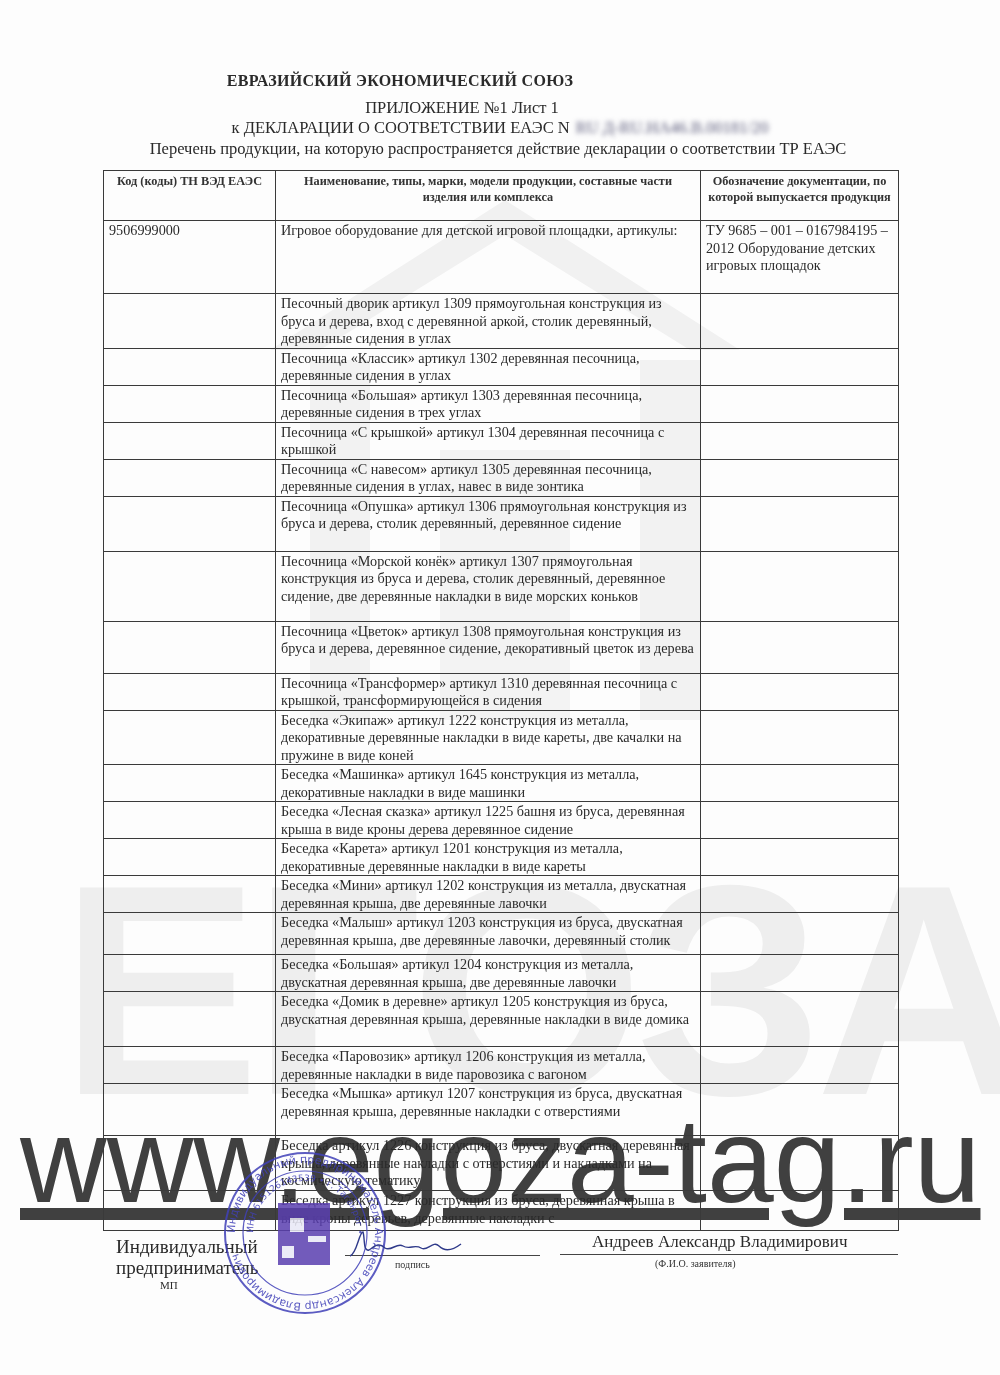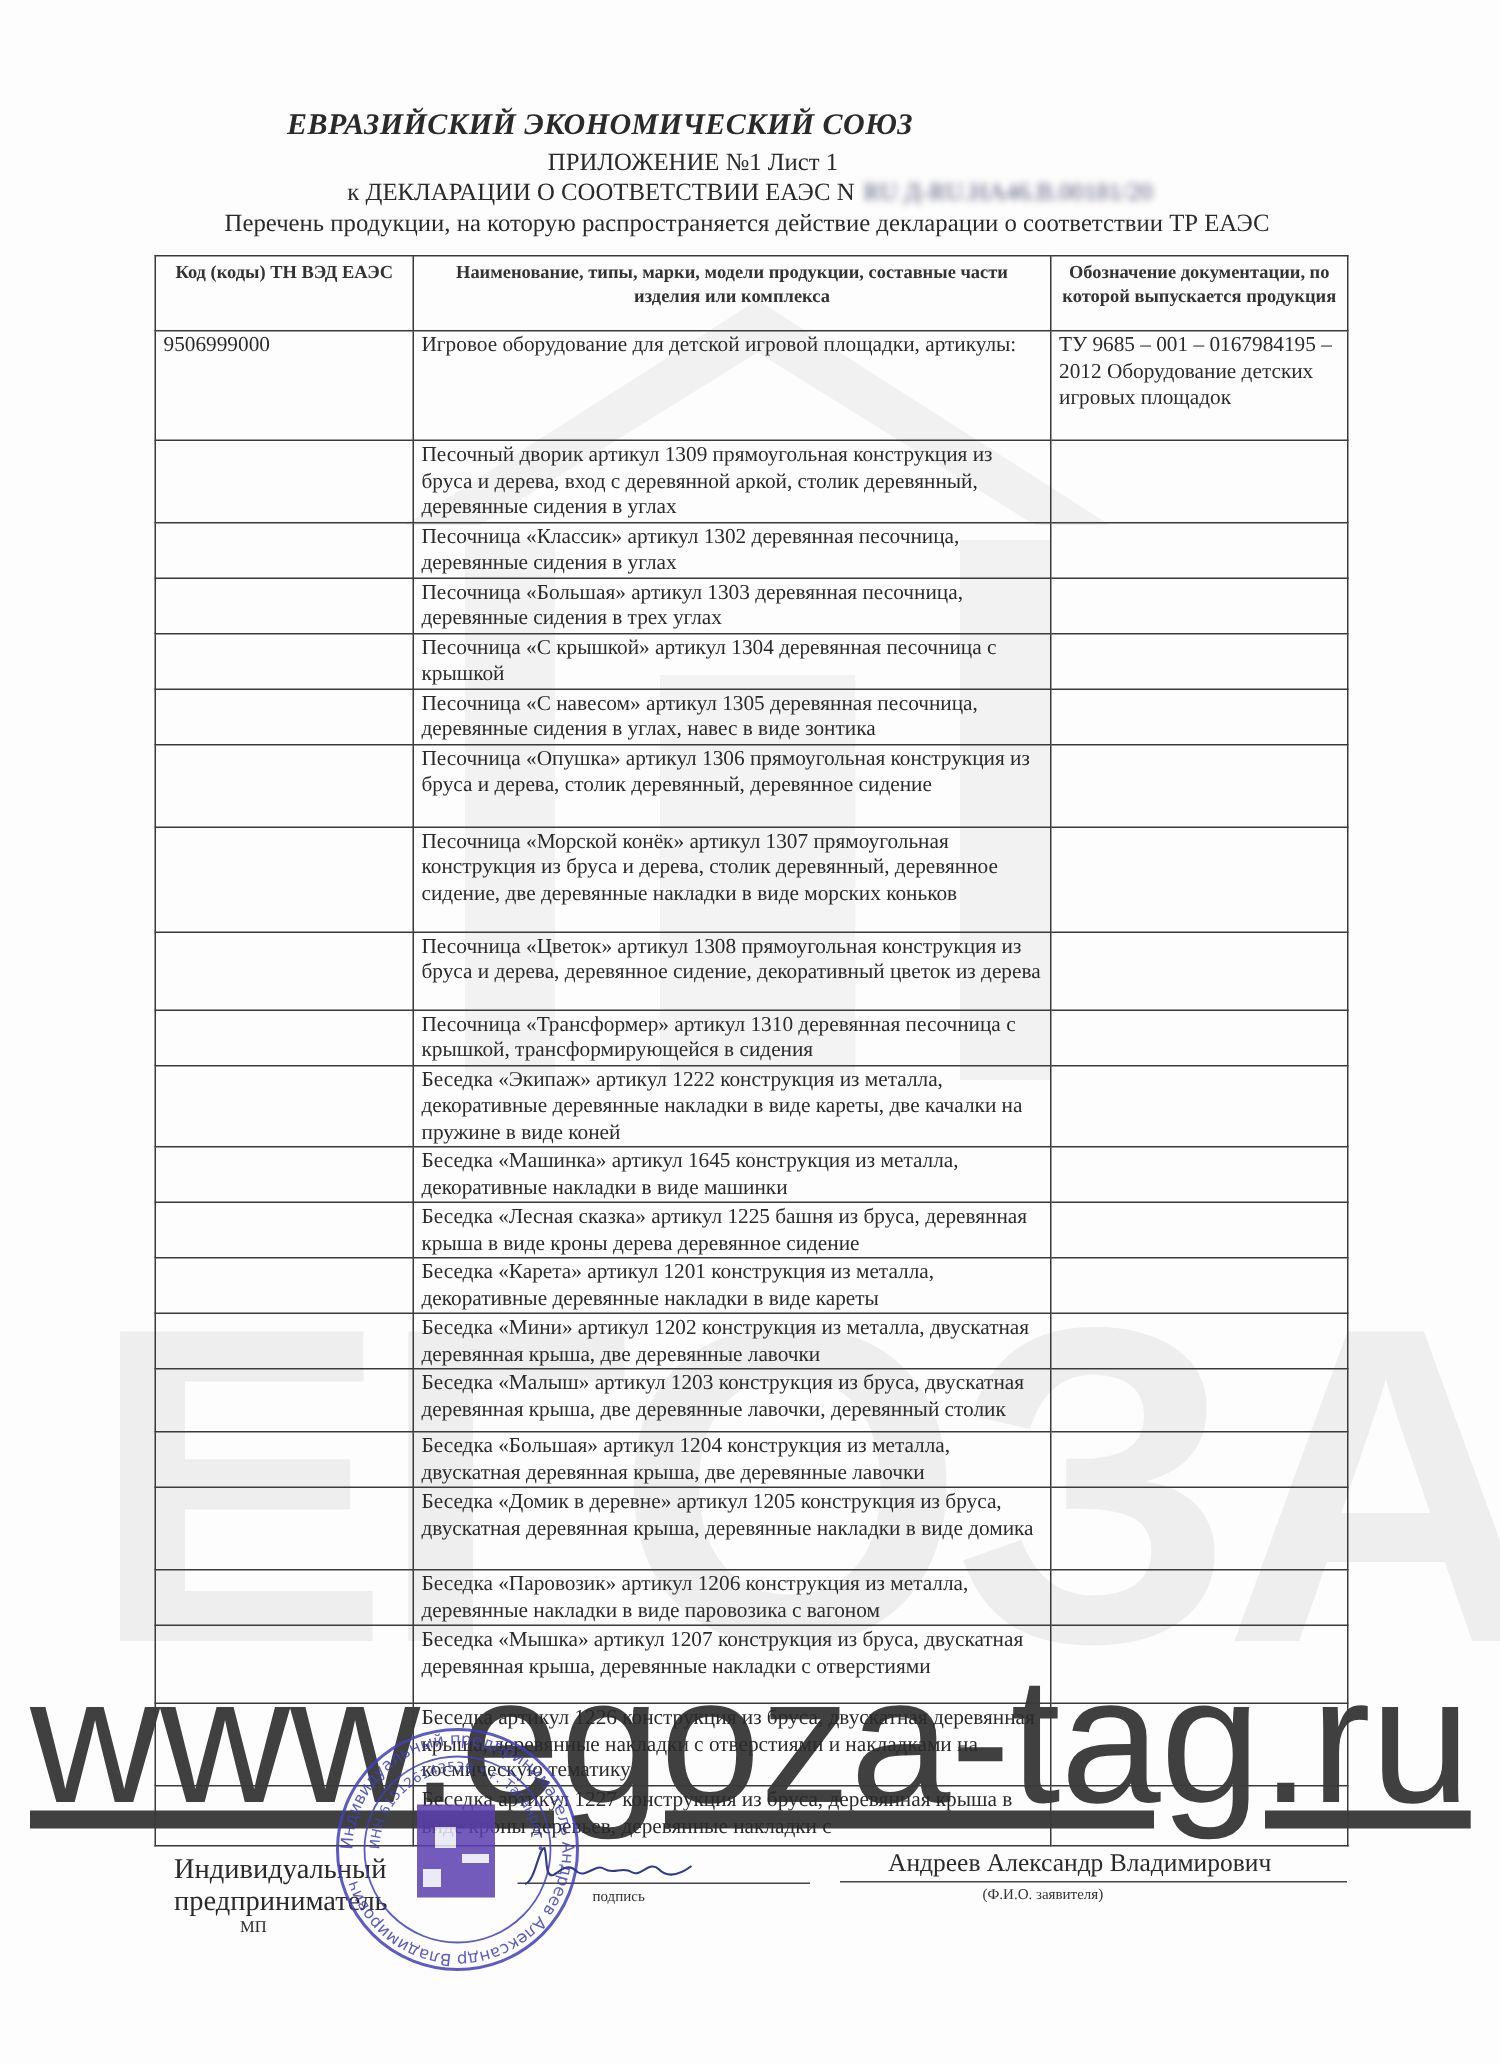--- a/index.html
+++ b/index.html
@@ -8,21 +8,21 @@
     background:#fdfdfd;
     font-family:"Liberation Serif", "DejaVu Serif", serif;
     color:#2a2a2a;
   }
   .wm { position:absolute; color:#eeeeee; font-family:"Liberation Sans", sans-serif; font-weight:bold; pointer-events:none; z-index:0; user-select:none; }
   .wm-big { left:60px; top:840px; font-size:300px; letter-spacing:-8px; line-height:1; }
   .wm-url { left:20px; top:1100px; font-size:120px; font-weight:normal; line-height:1; color:#404040;text-decoration:underline; }
   .wm-house { position:absolute; left:270px; top:200px; width:470px; height:520px; z-index:0; pointer-events:none; }
 
   .content { position:absolute; left:0; top:0; width:1000px; height:1375px; z-index:1; }
-  .h-title { position:absolute; left:0; width:800px; text-align:center; top:72px; font-size:20px; font-weight:bold; letter-spacing:0.3px;font-style:italic; }
+  .h-title { position:absolute; left:0; width:800px; text-align:center; top:72px; font-size:16px; font-weight:bold; letter-spacing:0.3px; }
   .h-sub { position:absolute; left:0; width:924px; text-align:center; top:98px; font-size:16.5px; }
   .h-decl { position:absolute; left:0; width:1000px; text-align:center; top:118px; font-size:16.5px; }
   .blur { display:inline-block; filter:blur(2.5px); color:#5a5a7a; margin-left:6px; }
   .h-list { position:absolute; left:0; width:996px; text-align:center; top:139px; font-size:16.5px; }
 
   table.decl { position:absolute; left:103px; top:170px; width:795px; border-collapse:collapse; table-layout:fixed; font-size:14.2px; line-height:17.5px; }
   table.decl td, table.decl th { border:1px solid #3a3a3a; vertical-align:top; padding:1px 5px 0 5px; }
   table.decl th { font-weight:bold; font-size:12.3px; line-height:15.5px; text-align:center; padding-top:3px; color:#333; }
   col.c1 { width:172px; } col.c2 { width:425px; } col.c3 { width:198px; }
 

